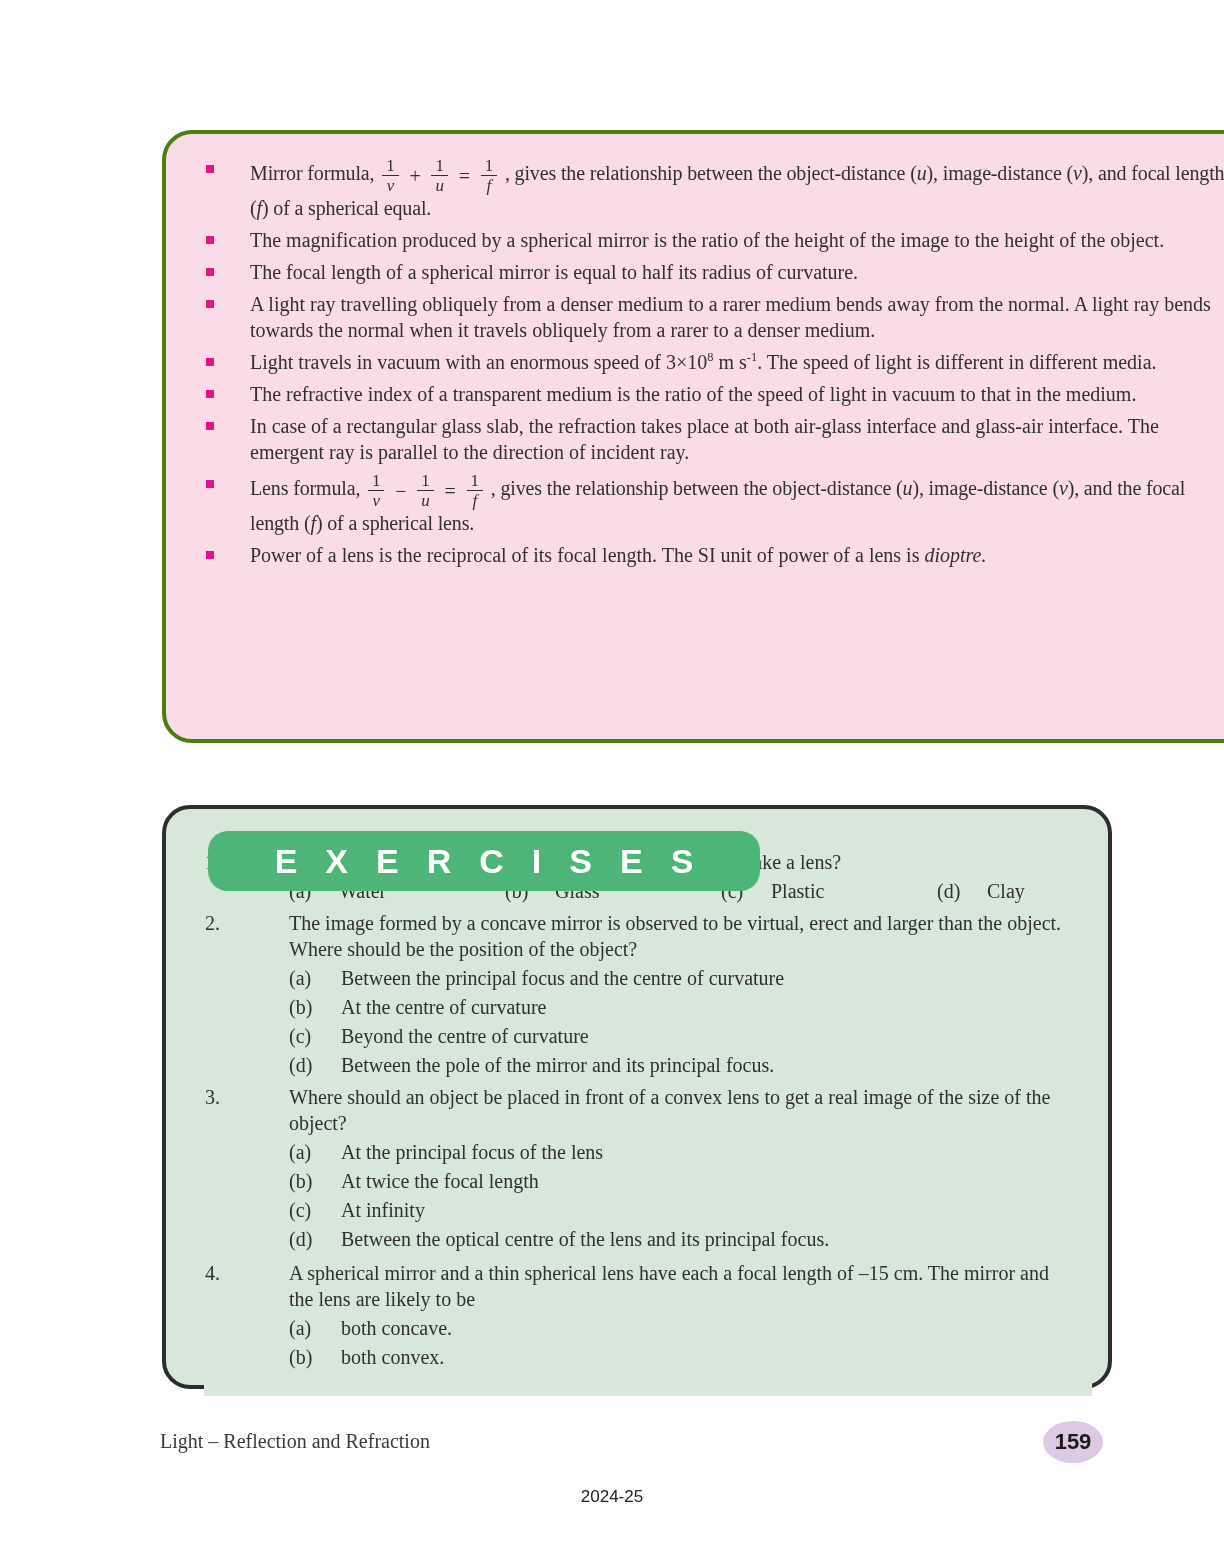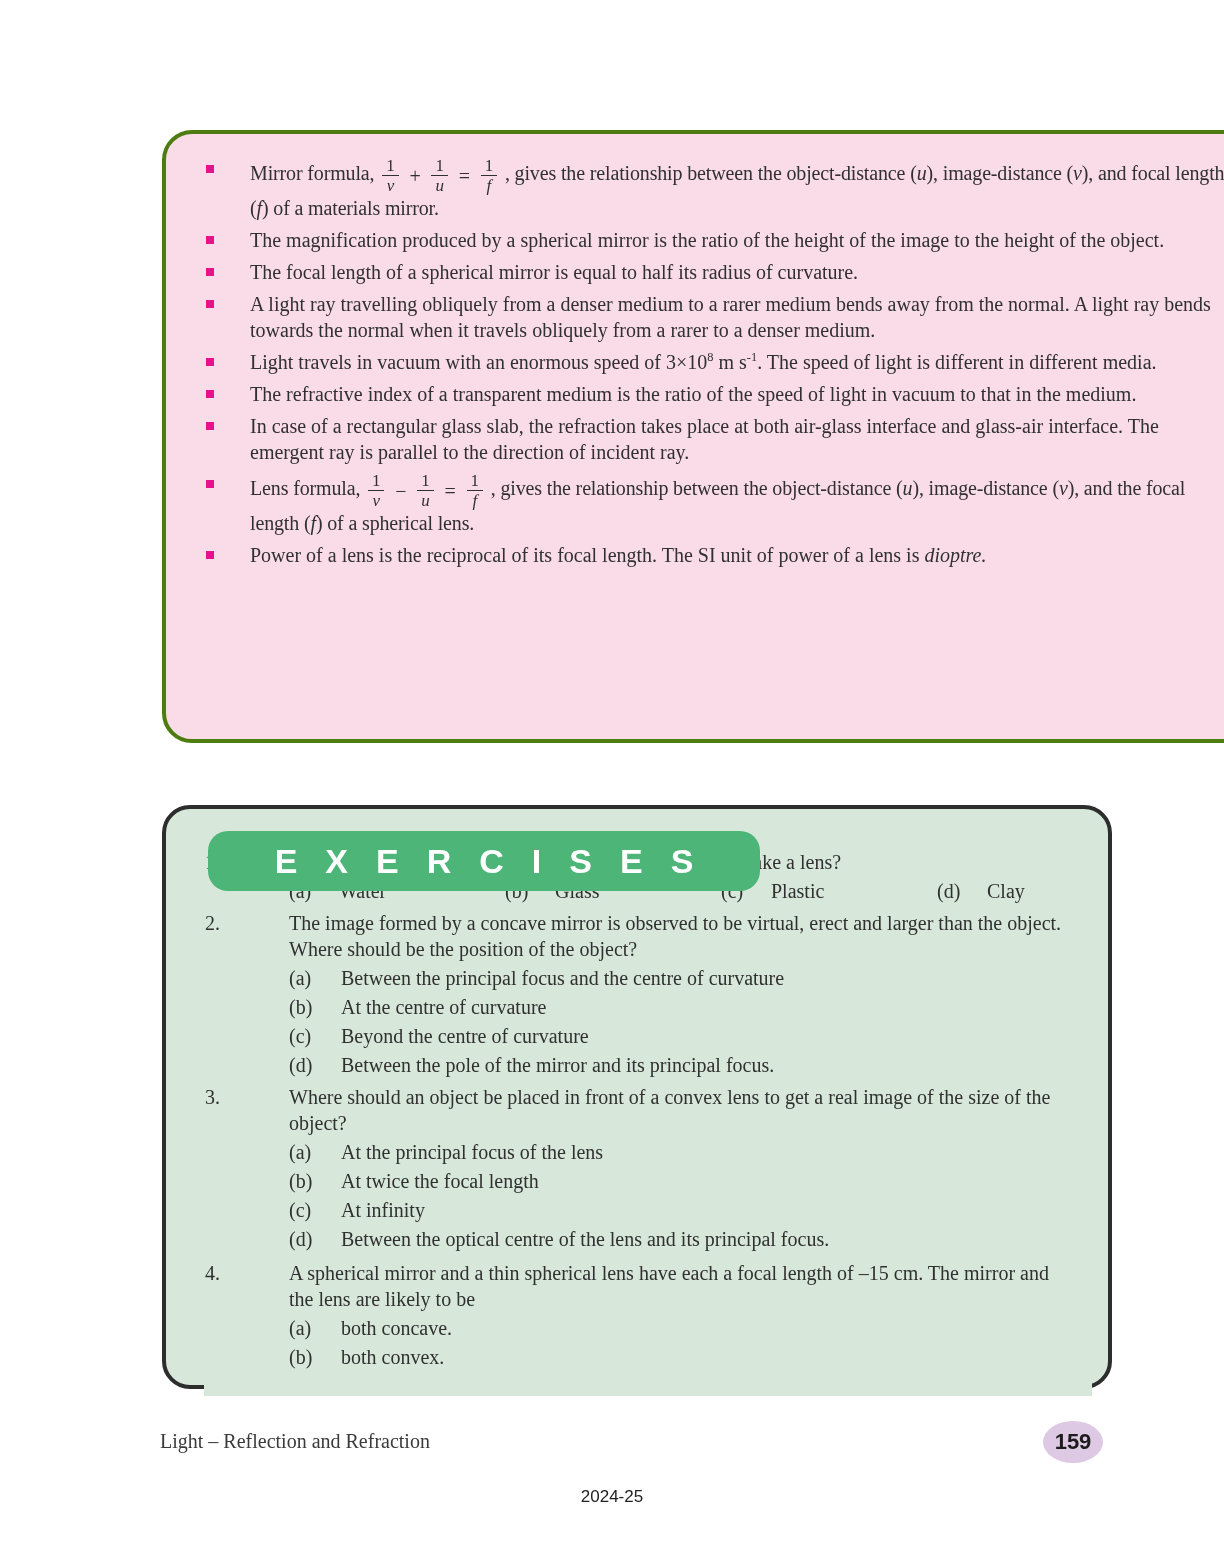--- a/index.html
+++ b/index.html
@@ -79,21 +79,21 @@
       <div class="marker-col">
           <div class="sq"></div>
         </div>
       <div class="bullet-text tight">
         <span>Mirror formula,</span>
         <span class="frac"><span class="fn">1</span><span class="fd">v</span></span>
         <span class="op">+</span>
         <span class="frac"><span class="fn">1</span><span class="fd">u</span></span>
         <span class="op">=</span>
         <span class="frac"><span class="fn">1</span><span class="fd">f</span></span>
-        <span><span>, gives the relationship between the object-distance (</span><span class="it">u</span><span>), image-distance (</span><span class="it">v</span><span>), and focal length (</span><span class="it">f</span><span>) of a materials mirror.</span></span>
+        <span><span>, gives the relationship between the object-distance (</span><span class="it">u</span><span>), image-distance (</span><span class="it">v</span><span>), and focal length (</span><span class="it">f</span><span>) of a spherical equal.</span></span>
       </div>
     </div>
 
     <div class="bullet">
       <div class="marker-col">
           <div class="sq"></div>
         </div>
       <div class="bullet-text"><span>The magnification produced by a spherical mirror is the ratio of the height of the image to the height of the object.</span></div>
     </div>
 

